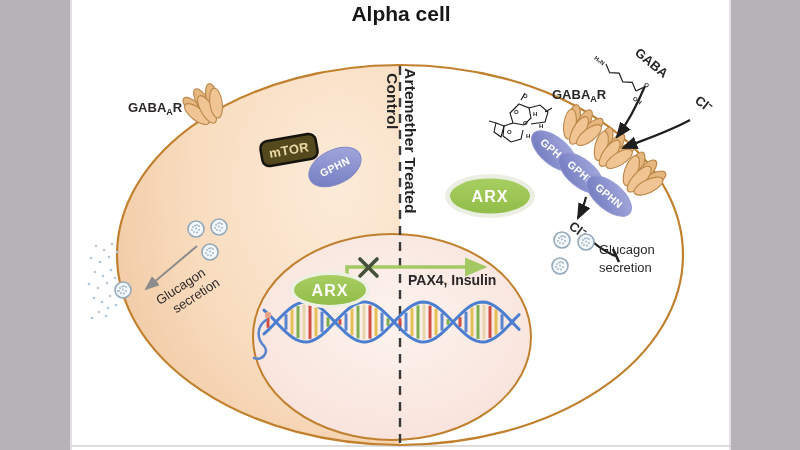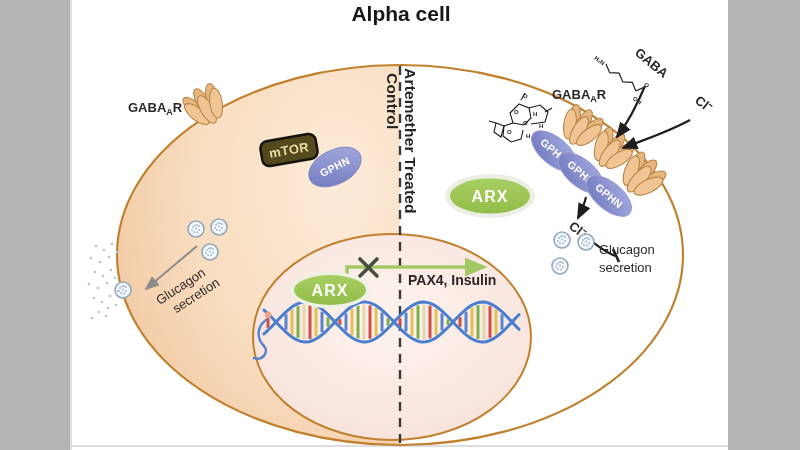--- a/index.html
+++ b/index.html
@@ -1,16 +1,16 @@
 <!DOCTYPE html>
 <html><head>
 <meta charset="utf-8">
 <style>
   html,body{margin:0;padding:0;background:#b5b3b6;}
-  .canvas{position:relative;width:728px;height:450px;background:#d946ef;overflow:hidden;
+  .canvas{position:relative;width:800px;height:450px;background:#d946ef;overflow:hidden;
           font-family:"Liberation Sans", sans-serif;}
   svg{display:block;}
   text{font-family:"Liberation Sans", sans-serif;fill:#2a2627;}
   .ttl{font-size:21px;font-weight:bold;fill:#161616;}
   .divlbl{font-size:15.5px;font-weight:bold;fill:#262324;letter-spacing:.2px;}
   .lbl{font-size:13px;font-weight:600;}
   .lbl-sub{font-size:9px;font-weight:600;}
   .sec{font-size:13px;font-weight:500;fill:#2c282a;}
   .gphn-t{font-size:10.5px;font-weight:bold;fill:#ffffff;letter-spacing:.4px;}
   .mtor-t{font-size:13px;font-weight:bold;fill:#ead9a6;letter-spacing:.4px;}

